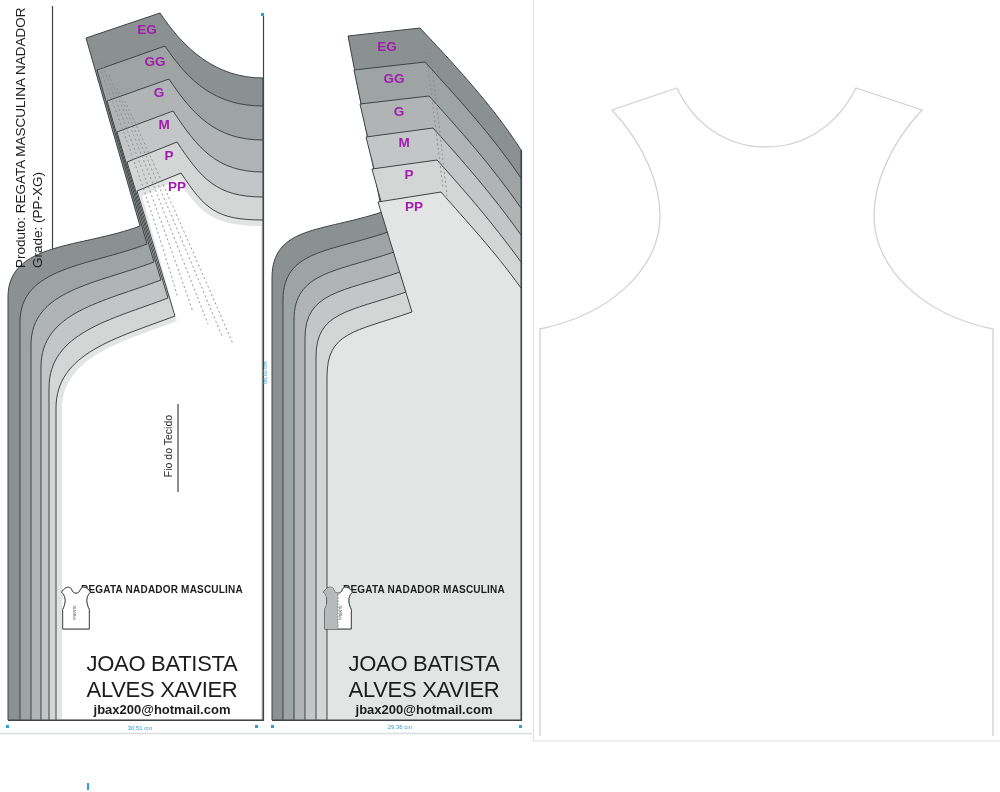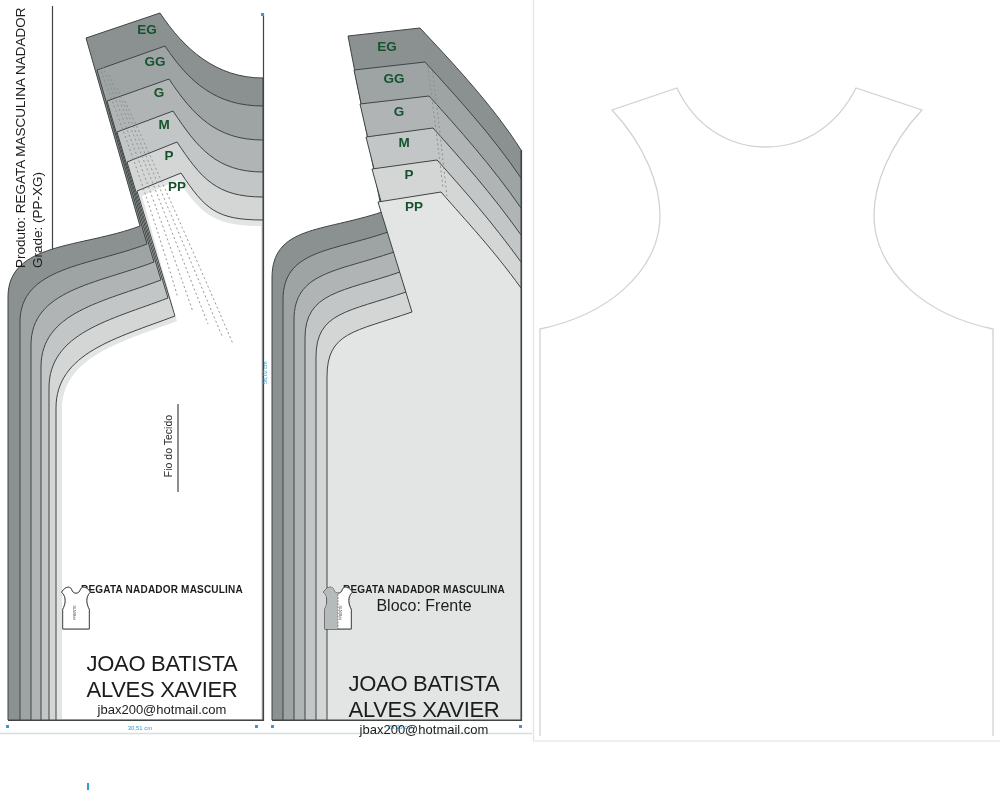--- a/index.html
+++ b/index.html
@@ -6,35 +6,35 @@
   .stage{position:relative;width:1000px;height:792px;background:#ffffff;overflow:hidden;
          font-family:"Liberation Sans",sans-serif;color:#1c1c1c;}
   svg{position:absolute;left:0;top:0;}
   .piece{stroke:#3f4444;stroke-width:1;}
   .thin{stroke:#3f4444;stroke-width:1.2;fill:none;}
   .dash{stroke:#8a8a8a;stroke-width:.9;fill:none;stroke-dasharray:2,2.6;}
   .faint{stroke:#e2e2e2;stroke-width:1.2;fill:none;}
   .divider{stroke:#d7dde0;stroke-width:1.4;fill:none;}
   .tank{fill:none;stroke-width:1.3;}
   .txt{position:absolute;white-space:nowrap;}
-  .size-label{position:absolute;transform:translate(-50%,-52%);font-size:13.5px;font-weight:bold;color:#14532d;}
+  .size-label{position:absolute;transform:translate(-50%,-52%);font-size:13.5px;font-weight:bold;color:#a21caf;}
   .product{left:12px;top:268px;transform:rotate(-90deg);transform-origin:0 0;width:262px;
            font-size:13.5px;line-height:1.28;color:#1d1d1d;}
   .grain{left:162px;top:492px;transform:rotate(-90deg);transform-origin:0 0;width:92px;
          text-align:center;font-size:10.5px;color:#2a2a2a;}
   .sidemeas{left:262px;top:384px;transform:rotate(-90deg);transform-origin:0 0;
             font-size:5.5px;}
   .blue{color:#2f9fd5;}
   .meas{position:absolute;transform:translate(-50%,0);font-size:6px;color:#2f9fd5;}
   .block{position:absolute;width:208px;text-align:center;}
   .blk-title{font-size:10px;font-weight:bold;letter-spacing:.2px;}
   .blk-bloco{font-size:16px;margin-top:2px;}
   .blk-icons{height:47px;margin-top:4px;display:flex;justify-content:center;gap:1px;}
   .blk-name{font-size:22px;letter-spacing:-.3px;margin-top:5px;}
-  .blk-email{font-size:13px;margin-top:-1px;}
+  .blk-email{font-size:13px;margin-top:-1px;font-weight:bold;}
 </style>
 </head>
 <body>
 
 <div class="stage">
 
   <svg width="1000" height="792" viewBox="0 0 1000 792">
 
     <path class="thin" d="M52.5,6 L52.5,273"></path>
 
@@ -128,21 +128,20 @@
         <path d="M4,44 L4,25 C7,19 8,13 3,8 C6,2.5 11,2 12.5,5 C14,10.5 20,10.5 21.5,5 C23,2 28,2.5 31,8 C26,13 27,19 30,25 L30,44 Z" fill="#ffffff" stroke="#444" stroke-width="0.9"></path>
         <text x="17" y="28" font-size="3.5" fill="#333" transform="rotate(-90 17 28)" text-anchor="middle">FRENTE</text>
       </svg>
     </div>
     <div class="blk-name">JOAO BATISTA ALVES XAVIER</div>
     <div class="blk-email">jbax200@hotmail.com</div>
   </div>
 
   <div class="block" style="left:320px;top:584px">
     <div class="blk-title">REGATA NADADOR MASCULINA</div>
-    <div class="blk-bloco">Bloco: Frente</div>
     <div class="blk-icons">
       <svg width="36" height="47" viewBox="0 0 34 46">
         <path d="M4,44 L4,25 C7,19 8,13 3,8 C6,2.5 11,2 12.5,5 C14,10.5 20,10.5 21.5,5 C23,2 28,2.5 31,8 C26,13 27,19 30,25 L30,44 Z" fill="#ffffff" stroke="#444" stroke-width="0.9"></path>
         <text x="17" y="28" font-size="3.5" fill="#333" transform="rotate(-90 17 28)" text-anchor="middle">COSTA</text>
       </svg>
       <svg width="36" height="47" viewBox="0 0 34 46">
         <defs>
             <clipPath id="halfB">
               <rect x="0" y="0" width="17" height="46"></rect>
             </clipPath>

